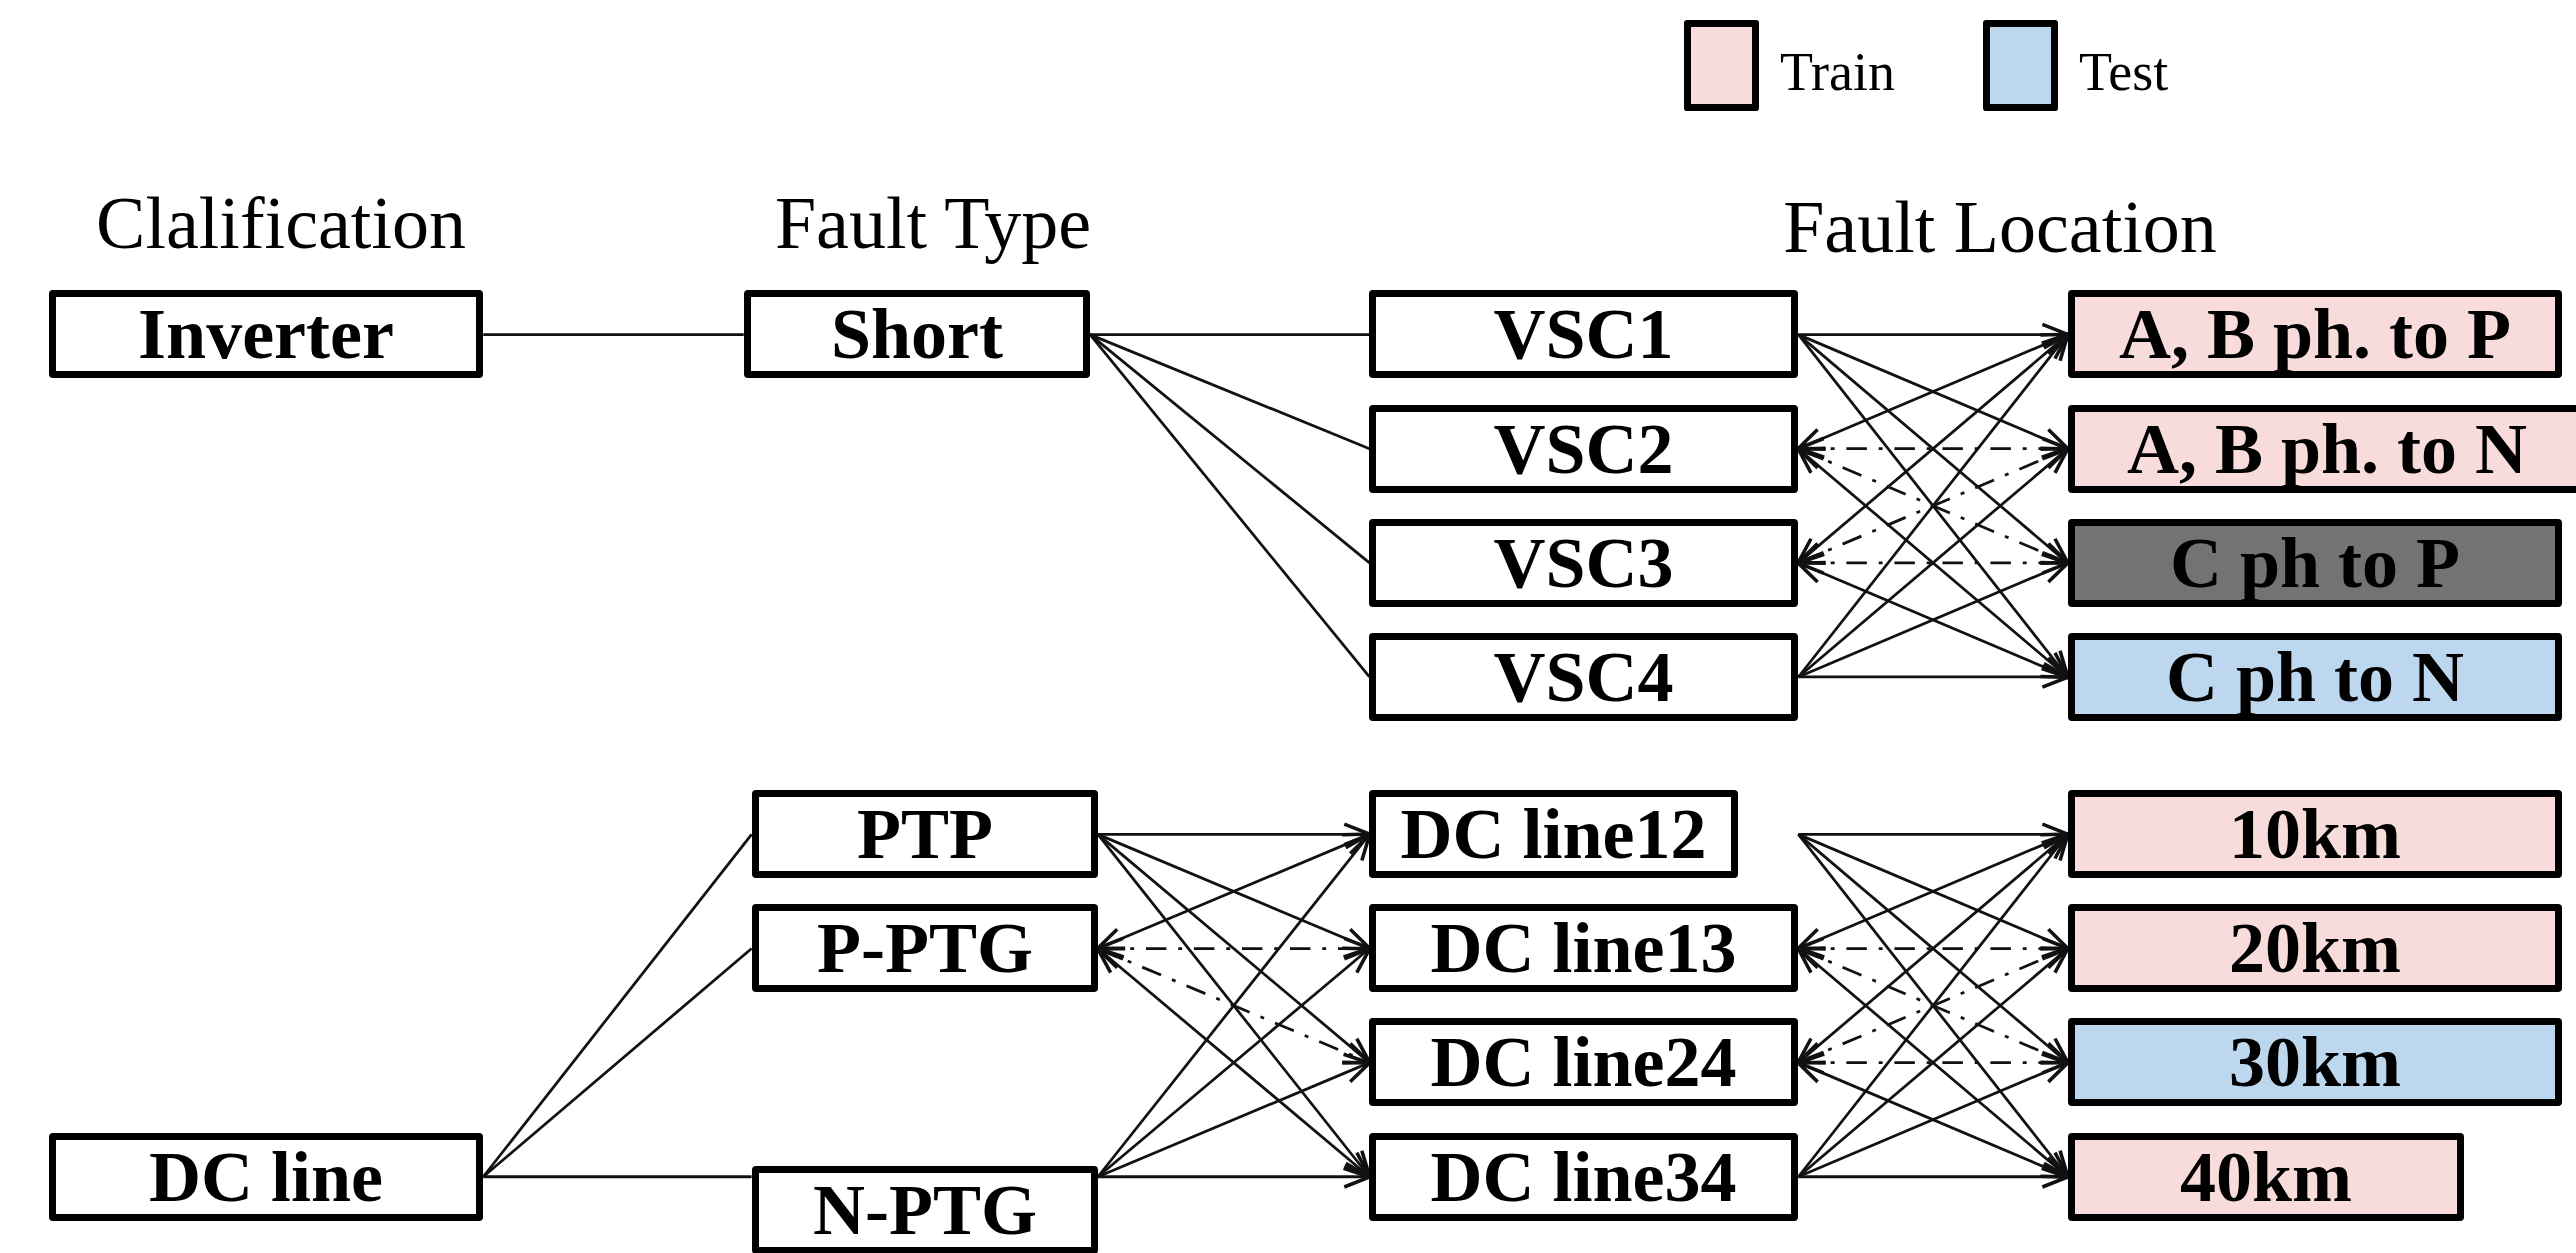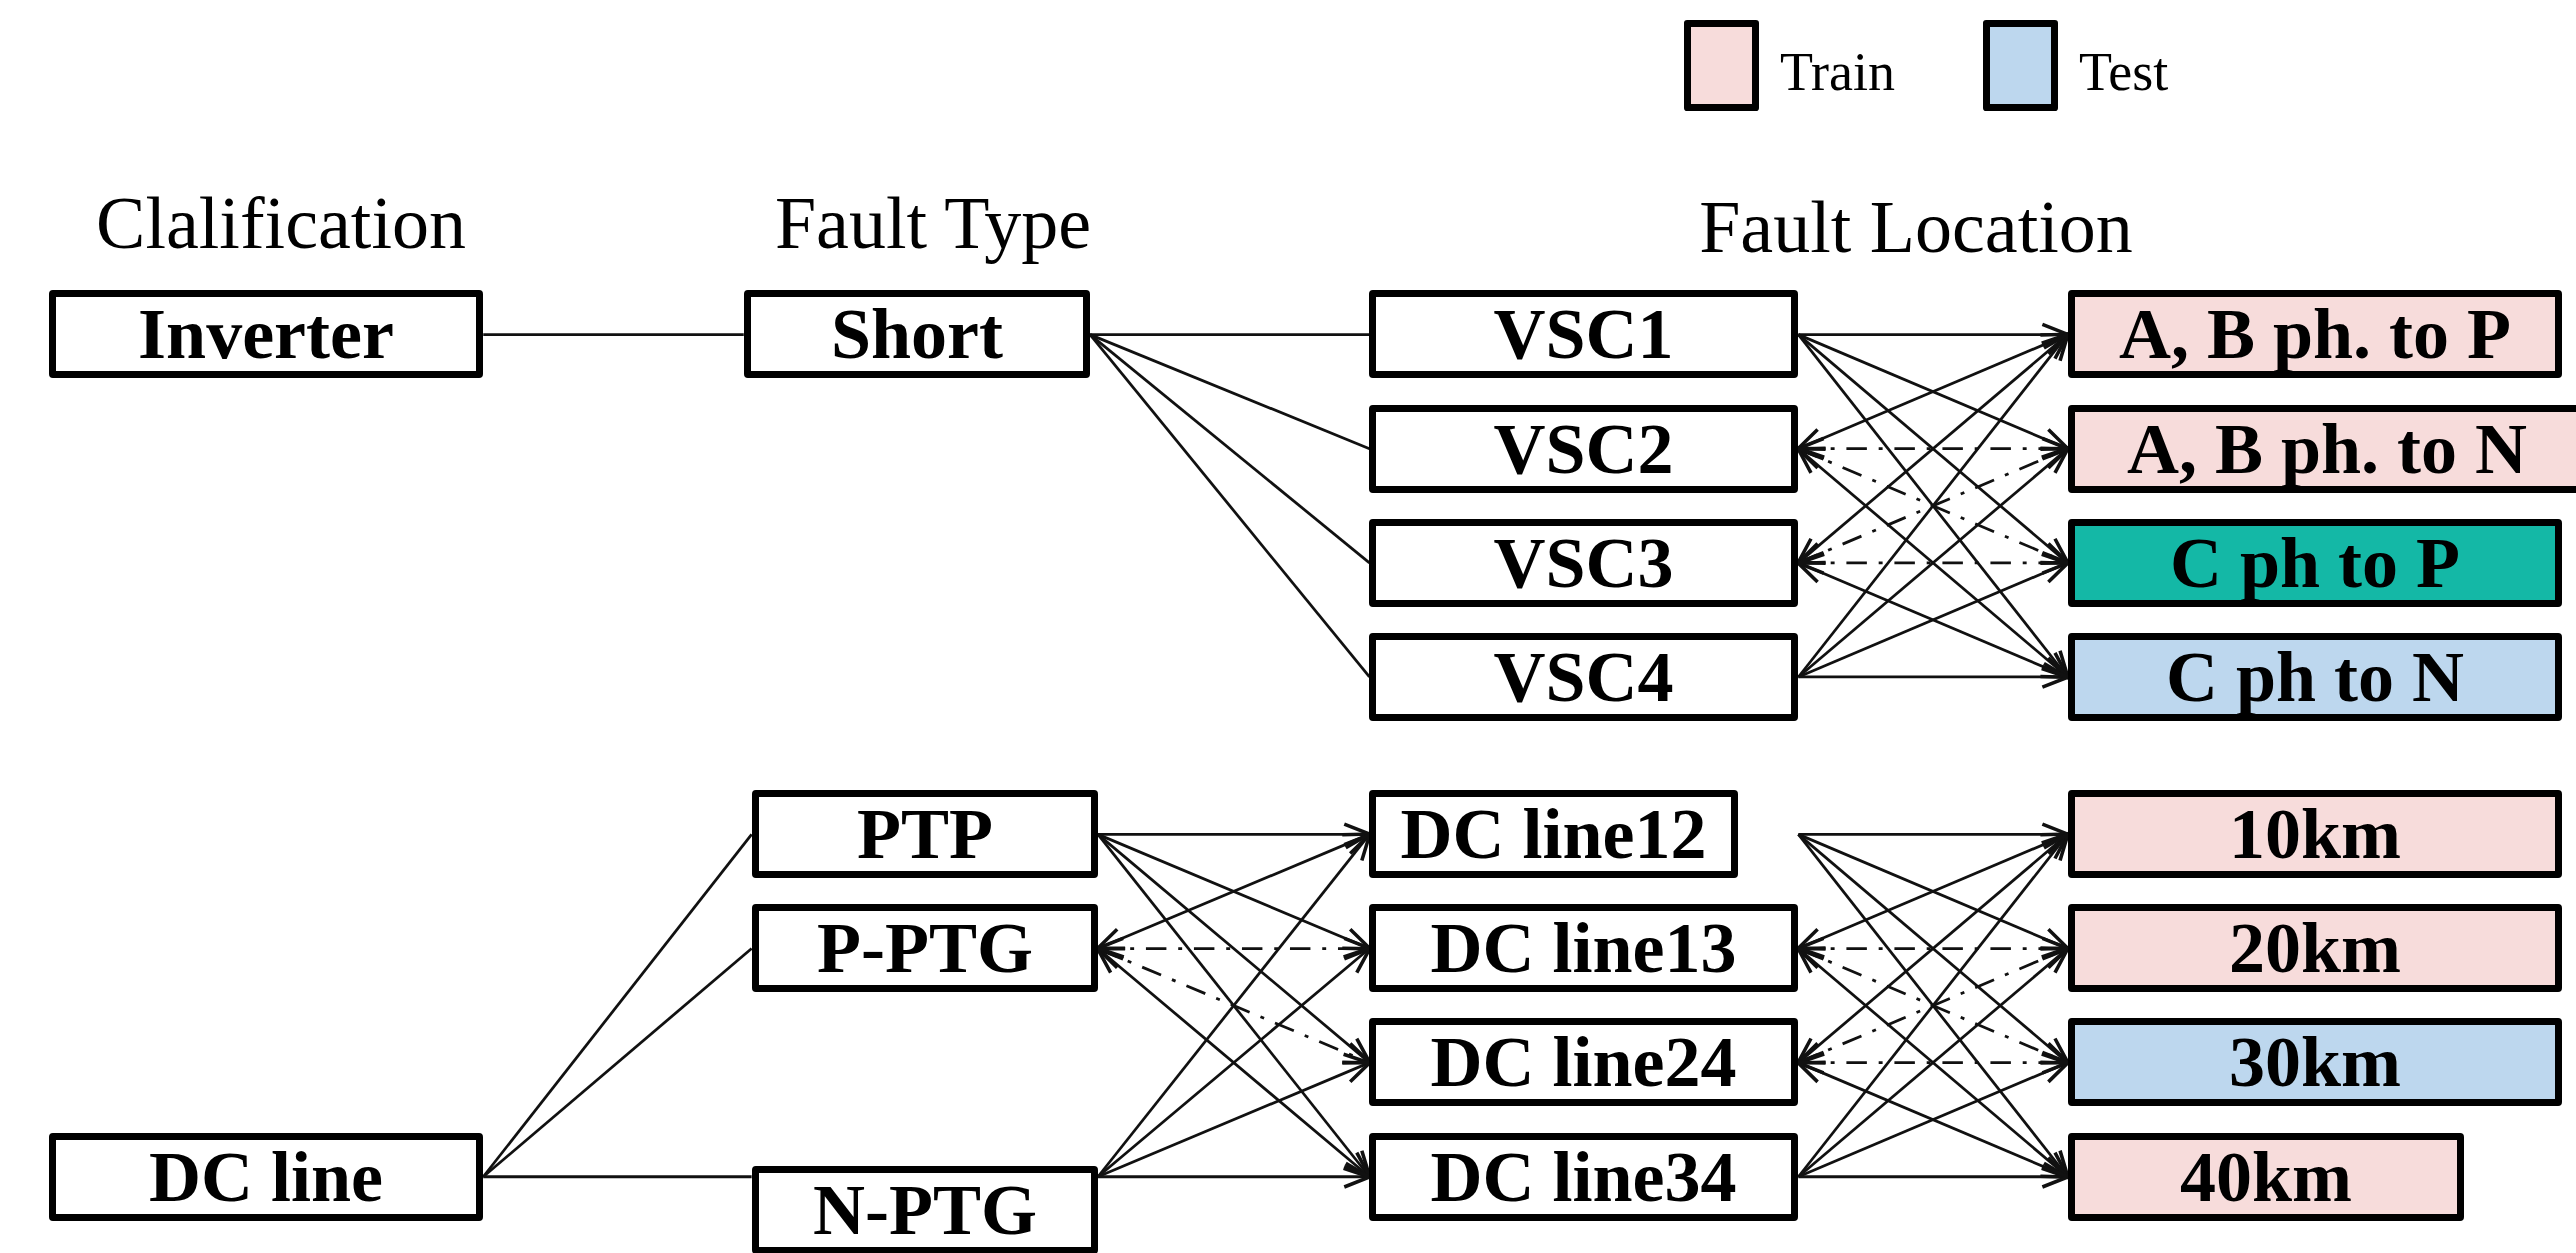--- a/index.html
+++ b/index.html
@@ -93,21 +93,21 @@
       <line x1="2285" y1="1495" x2="2627" y2="1495" stroke="#111111" stroke-width="3.5" marker-end="url(#ah)"></line>
     </svg>
 
   <div class="swatch" style="left: 1684px; top: 19.7px; background: rgb(247, 220, 219);"></div>
   <div class="legend-label" style="left:1780px;">Train</div>
   <div class="swatch" style="left: 1983px; top: 19.7px; background: rgb(189, 215, 238);"></div>
   <div class="legend-label" style="left:2079px;">Test</div>
 
   <div class="hdr" style="left:45px;top:185px;">Clalification</div>
   <div class="hdr" style="left:697px;top:185px;">Fault Type</div>
-  <div class="hdr" style="left:1680px;top:189px;">Fault Location</div>
+  <div class="hdr" style="left:1764px;top:189px;">Fault Location</div>
 
   <div class="node" style="left:49px;top:290px;width:434px;">
     <span>Inverter</span>
   </div>
   <div class="node" style="left:744px;top:290px;width:346px;justify-content:center;">
     <span>Short</span>
   </div>
 
   <div class="node" style="left:1369px;top:290px;width:429px;">
     <span>VSC1</span>
@@ -121,21 +121,21 @@
   <div class="node" style="left:1369px;top:633px;width:429px;">
     <span>VSC4</span>
   </div>
 
   <div class="node" style="left: 2068px; top: 290px; width: 494px; background: rgb(247, 220, 219);">
     <span>A, B ph. to P</span>
   </div>
   <div class="node" style="left: 2068px; top: 405px; width: 518px; background: rgb(247, 220, 219); align-items: center;">
     <span>A, B ph. to N</span>
   </div>
-  <div class="node" style="left: 2068px; top: 519px; width: 494px; background: #14b8a6;">
+  <div class="node" style="left: 2068px; top: 519px; width: 494px; background: #737373;">
     <span>C ph to P</span>
   </div>
   <div class="node" style="left: 2068px; top: 633px; width: 494px; background: rgb(189, 215, 238);">
     <span>C ph to N</span>
   </div>
 
   <div class="node" style="left:49px;top:1133px;width:434px;">
     <span>DC line</span>
   </div>
   <div class="node" style="left:752px;top:790px;width:346px;">

